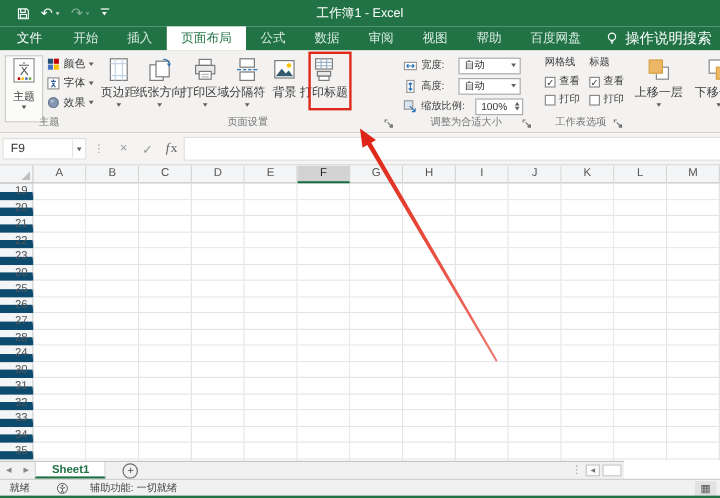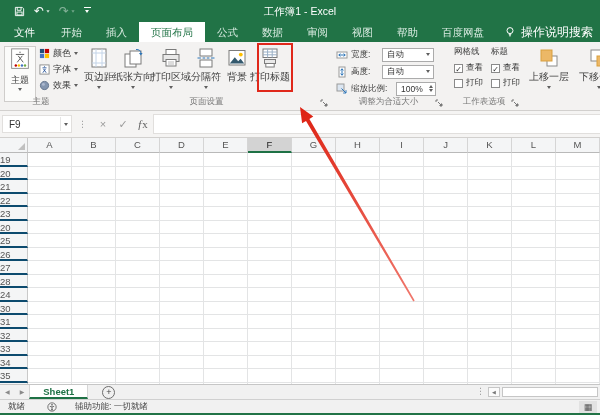--- a/index.html
+++ b/index.html
@@ -88,25 +88,25 @@
   .colheads{display:flex;height:15px;}
   .corner{width:28px;height:15px;background:#f4f5f6;border-right:1px solid #c9c9c9;border-bottom:1px solid #b9b9b9;
           position:relative;box-sizing:border-box;flex:none;}
   .corner:after{content:"";position:absolute;right:2px;bottom:2px;border-left:7px solid transparent;
                 border-bottom:7px solid #c0c0c0;}
   .colhead{width:44px;height:15px;flex:none;box-sizing:border-box;background:#f4f5f6;border-right:1px solid #d5d5d5;
            border-bottom:1px solid #b9b9b9;text-align:center;font-size:9.5px;line-height:14px;color:#555;}
   .colhead.sel{background:#d3d3d3;border-bottom:2px solid #1e7145;color:#222;}
   .grow{display:flex;height:13.5px;}
   .rowhead{width:28px;flex:none;box-sizing:border-box;background:#f4f5f6;border-right:1px solid #c9c9c9;
-           border-bottom:2px solid #0c4a6e;font-size:9.5px;color:#555;padding-right:4px;line-height:13px;}
+           border-bottom:7px solid #0c4a6e;font-size:9.5px;color:#555;text-align:right;padding-right:4px;line-height:13px;}
   .cell{width:44px;flex:none;box-sizing:border-box;background:#fff;border-right:1px solid #e3e4e5;
         border-bottom:1px solid #e3e4e5;}
   
-  .sheetbar{position:absolute;left:0;top:384px;width:600px;height:15px;background:#f1f1f1;
+  .sheetbar{position:absolute;left:0;top:384px;width:520px;height:15px;background:#f1f1f1;
             border-top:1px solid #c6c6c6;display:flex;align-items:stretch;box-sizing:border-box;}
   .nav{font-size:6px;color:#8a8a8a;line-height:14px;padding:0 5px;}
   .sheettab{padding:0 13px;background:#fff;color:#1e7145;font-weight:bold;font-size:9.5px;line-height:13px;
             border-bottom:2px solid #1e7145;border-right:1px solid #d5d5d5;border-left:1px solid #d5d5d5;box-sizing:border-box;}
   .addsheet{width:11px;height:11px;border:1px solid #6d6d6d;border-radius:50%;font-size:9px;line-height:10px;
             text-align:center;color:#444;margin:1px 0 0 14px;}
   .s2{position:absolute;left:476px;top:1px;padding:0;}
   .hleft{position:absolute;left:488px;top:2px;width:12px;height:10px;border:1px solid #c6c6c6;background:#fbfbfb;
          font-size:5px;color:#777;text-align:center;line-height:9px;box-sizing:border-box;}
   .hthumb{position:absolute;left:502px;right:2px;top:2px;height:10px;background:#fff;border:1px solid #c6c6c6;box-sizing:border-box;}

